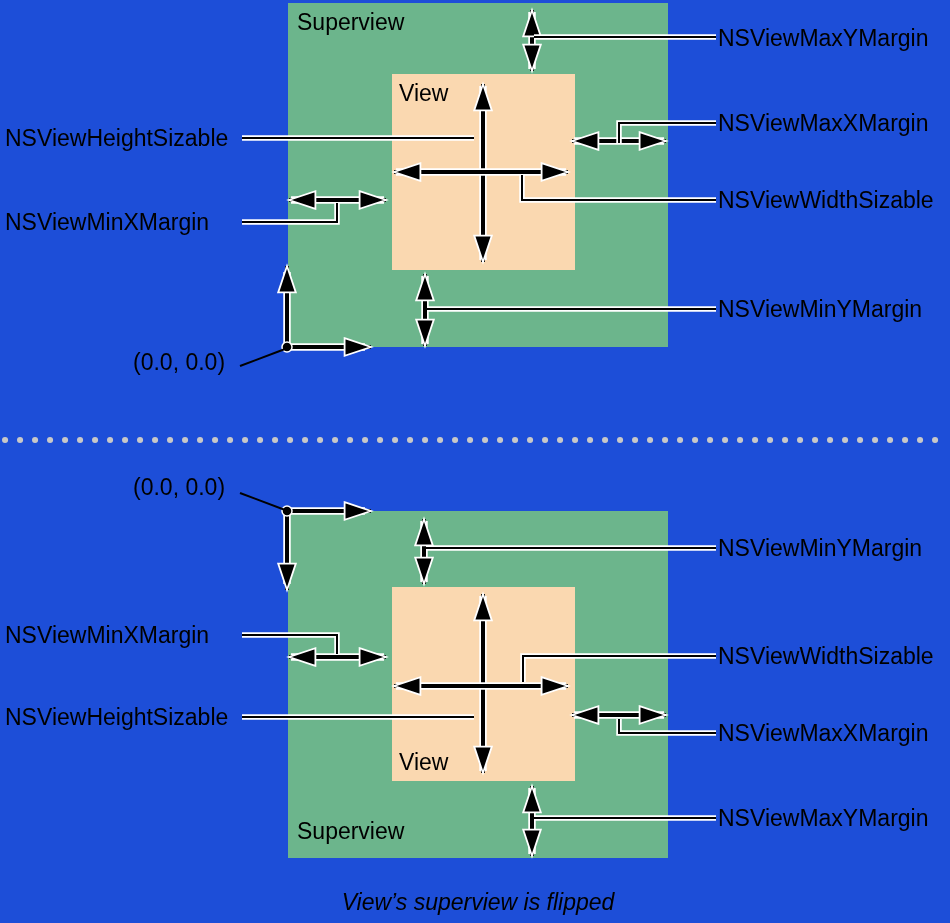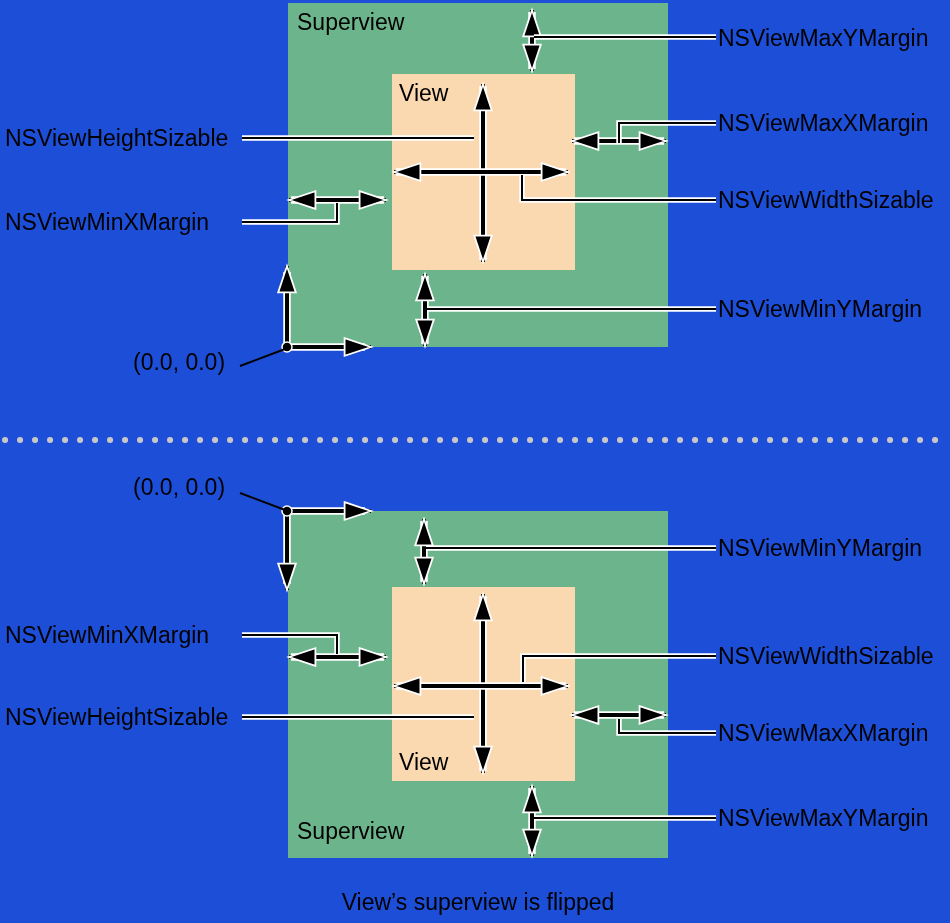--- a/index.html
+++ b/index.html
@@ -200,14 +200,14 @@
 
   <div class="lbl" style="left:718px; top:536px;">NSViewMinYMargin</div>
   <div class="lbl" style="left:718px; top:644px;">NSViewWidthSizable</div>
   <div class="lbl" style="left:718px; top:721px;">NSViewMaxXMargin</div>
   <div class="lbl" style="left:718px; top:806px;">NSViewMaxYMargin</div>
   <div class="lbl" style="left:5px;  top:623px;">NSViewMinXMargin</div>
   <div class="lbl" style="left:5px;  top:705px;">NSViewHeightSizable</div>
 
   <div class="lbl" style="left:399px; top:750px;">View</div>
   <div class="lbl" style="left:297px; top:819px;">Superview</div>
-  <div class="lbl caption" style="left:288px; top:890px;">View’s superview is flipped</div>
+  <div class="lbl caption" style="left:288px; top:890px;font-style:italic;">View’s superview is flipped</div>
 </div>
 
 </body></html>

